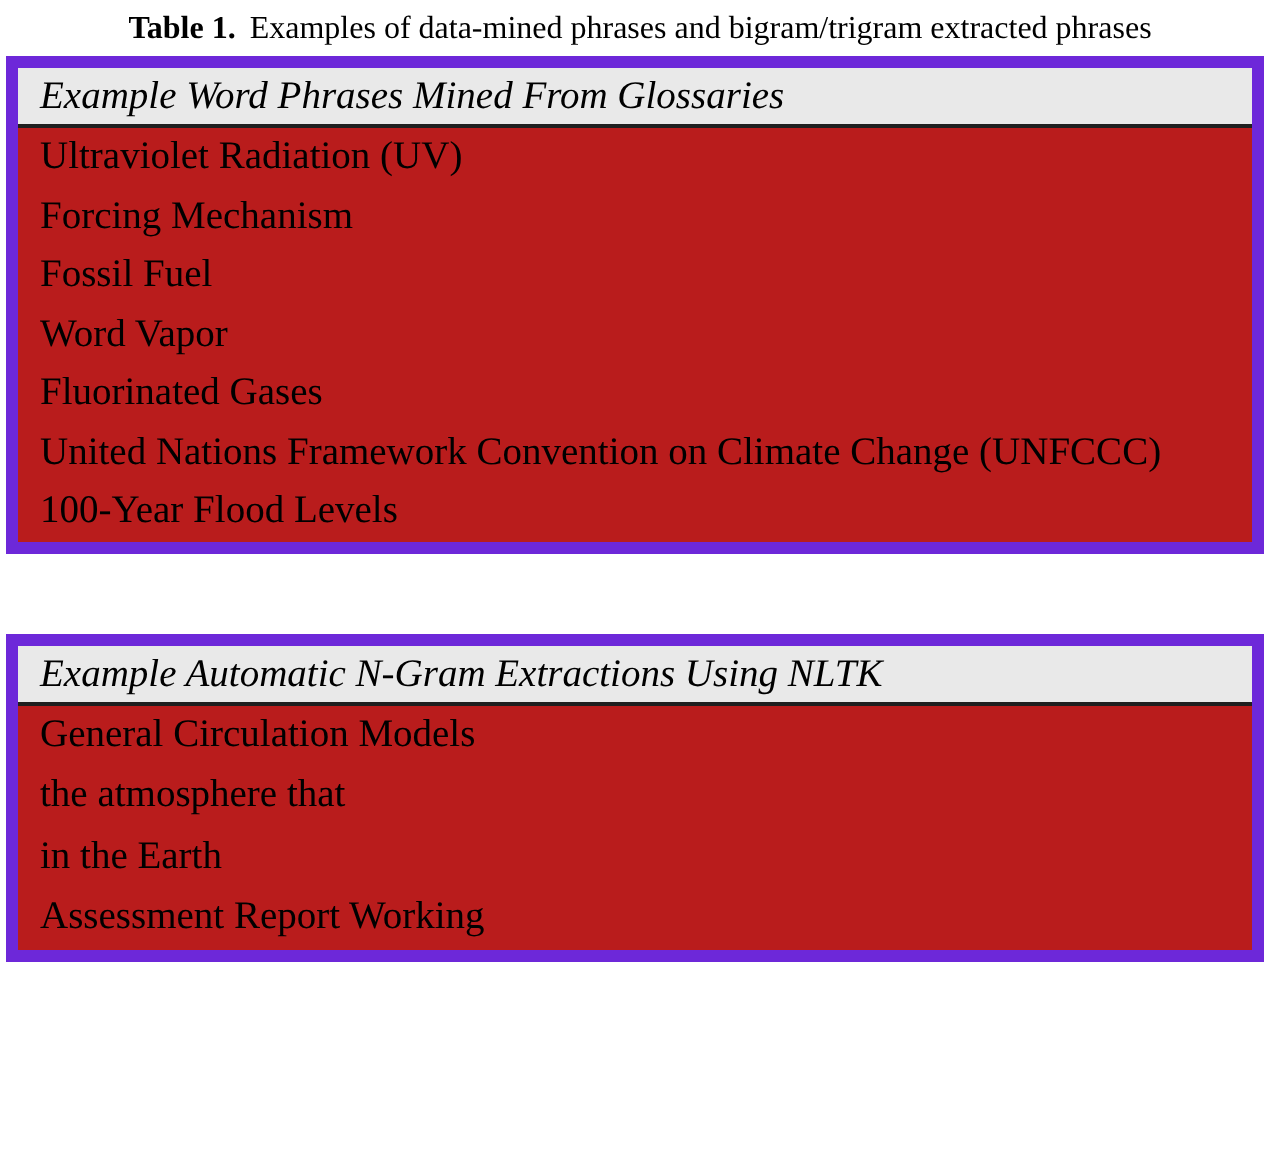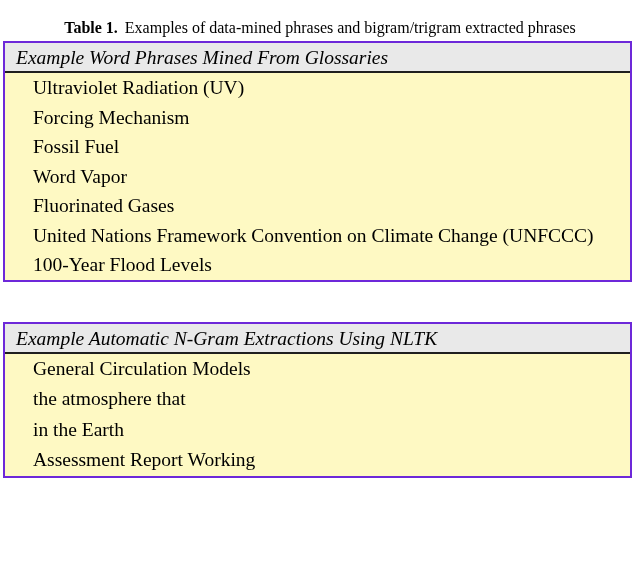--- a/index.html
+++ b/index.html
@@ -13,53 +13,53 @@
     color: #000000;
   }
   .page {
     width: 640px;
     height: 585px;
     position: relative;
   }
   .caption {
     text-align: center;
     font-size: 16px;
-    padding-top: 18px;
+    padding-top: 5px;
     height: 23px;
     line-height: 20px;
     white-space: nowrap;
   }
   .caption .caption-label {
     font-weight: bold;
     margin-right: 7px;
   }
   .data-table {
     margin-left: 3px;
     width: 629px;
-    border: 2px solid #6d28d9;
+    border: 6px solid #6d28d9;
     box-sizing: border-box;
-    background: #fef9c3;
+    background: #b91c1c;
   }
   .table-gap {
     height: 40px;
   }
   .table-header {
     background: #e9e9e9;
     font-style: italic;
     font-size: 19.5px;
     line-height: 27px;
     padding: 1px 0 0 11px;
     border-bottom: 2px solid #1f1f1f;
     white-space: nowrap;
     overflow: hidden;
   }
   .table-row {
     font-size: 19.5px;
     line-height: 29.5px;
-    padding-left: 28px;
+    padding-left: 11px;
     white-space: nowrap;
     overflow: hidden;
   }
   .t2 .table-row {
     line-height: 30.5px;
   }
 </style>
 </head>
 <body>
 

